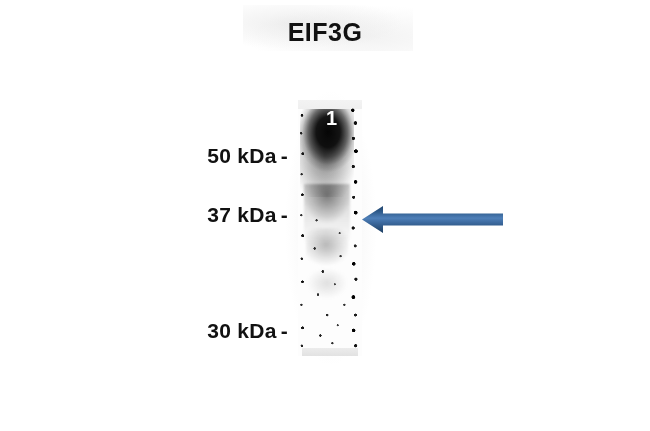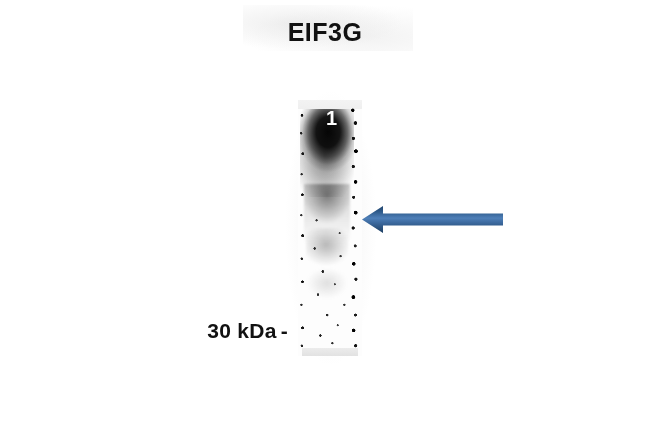--- a/index.html
+++ b/index.html
@@ -248,20 +248,26 @@
 </head>
 <body>
 
 <div id="figure">
 
   <div class="title-smudge"></div>
   <div class="title">EIF3G</div>
 
   <div class="blot-halo"></div>
 
+  <div class="marker" style="top:144px;">
+    <span>50 kDa</span><span class="dash">-</span>
+  </div>
+  <div class="marker" style="top:203px;">
+    <span>37 kDa</span><span class="dash">-</span>
+  </div>
   <div class="marker" style="top:319px;">
     <span>30 kDa</span><span class="dash">-</span>
   </div>
 
   <div class="blot">
     <div class="blot-top-strip"></div>
     <div class="band-main"></div>
     <div class="band-tail"></div>
     <div class="band-mid"></div>
     <div class="band-low"></div>

